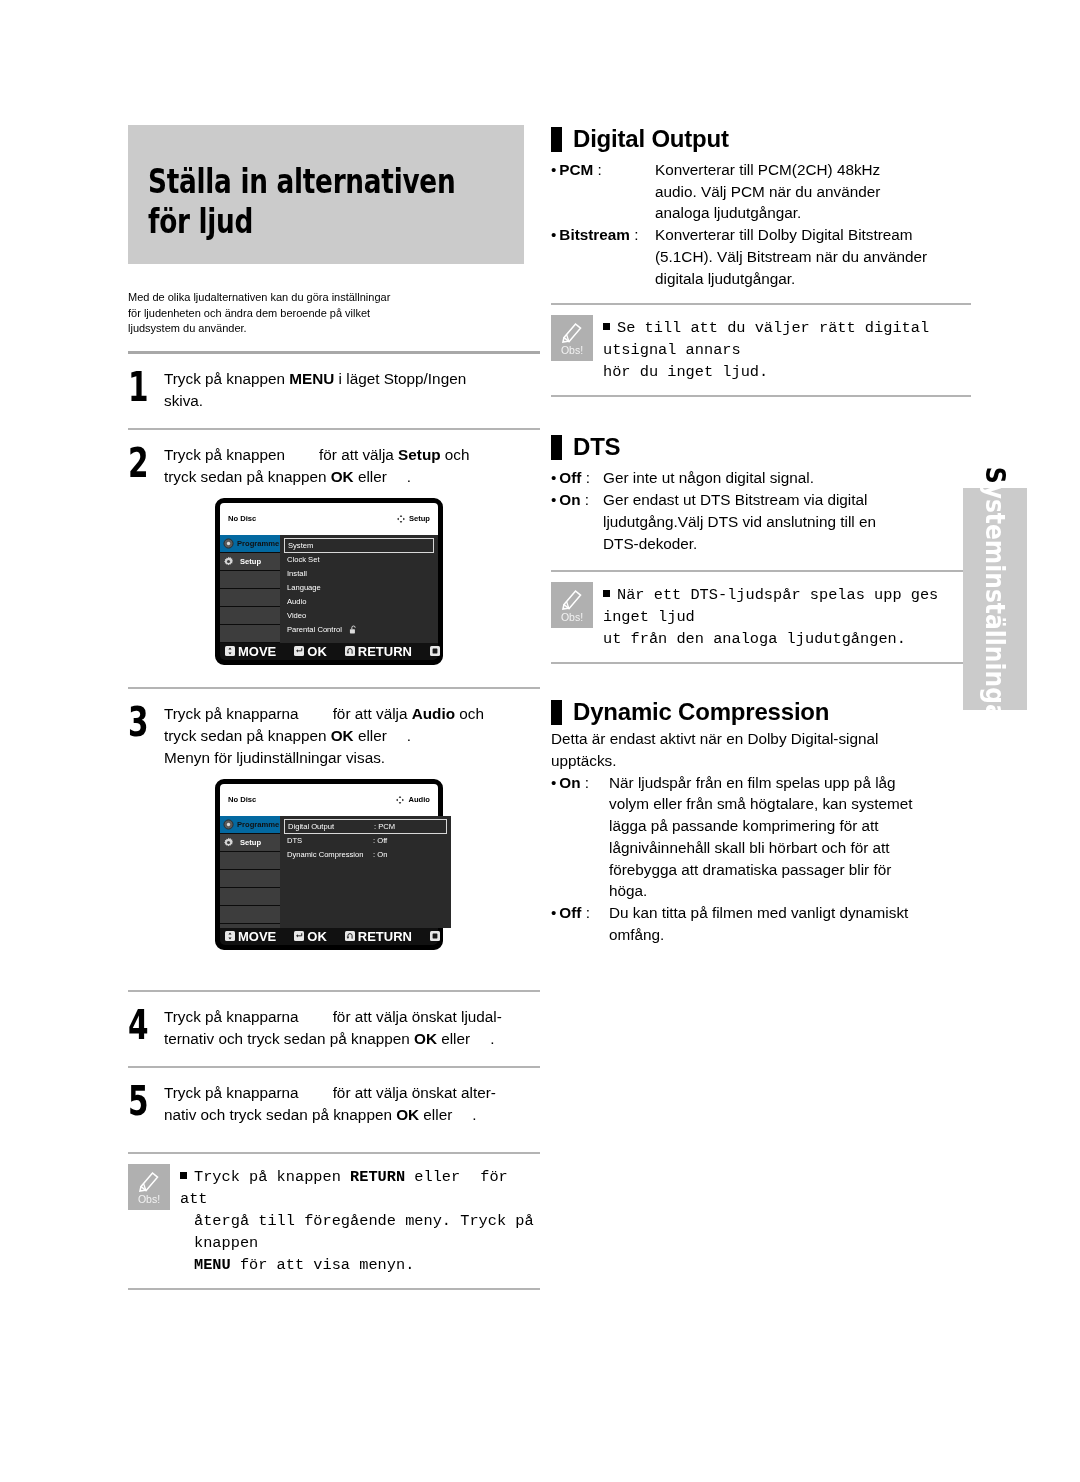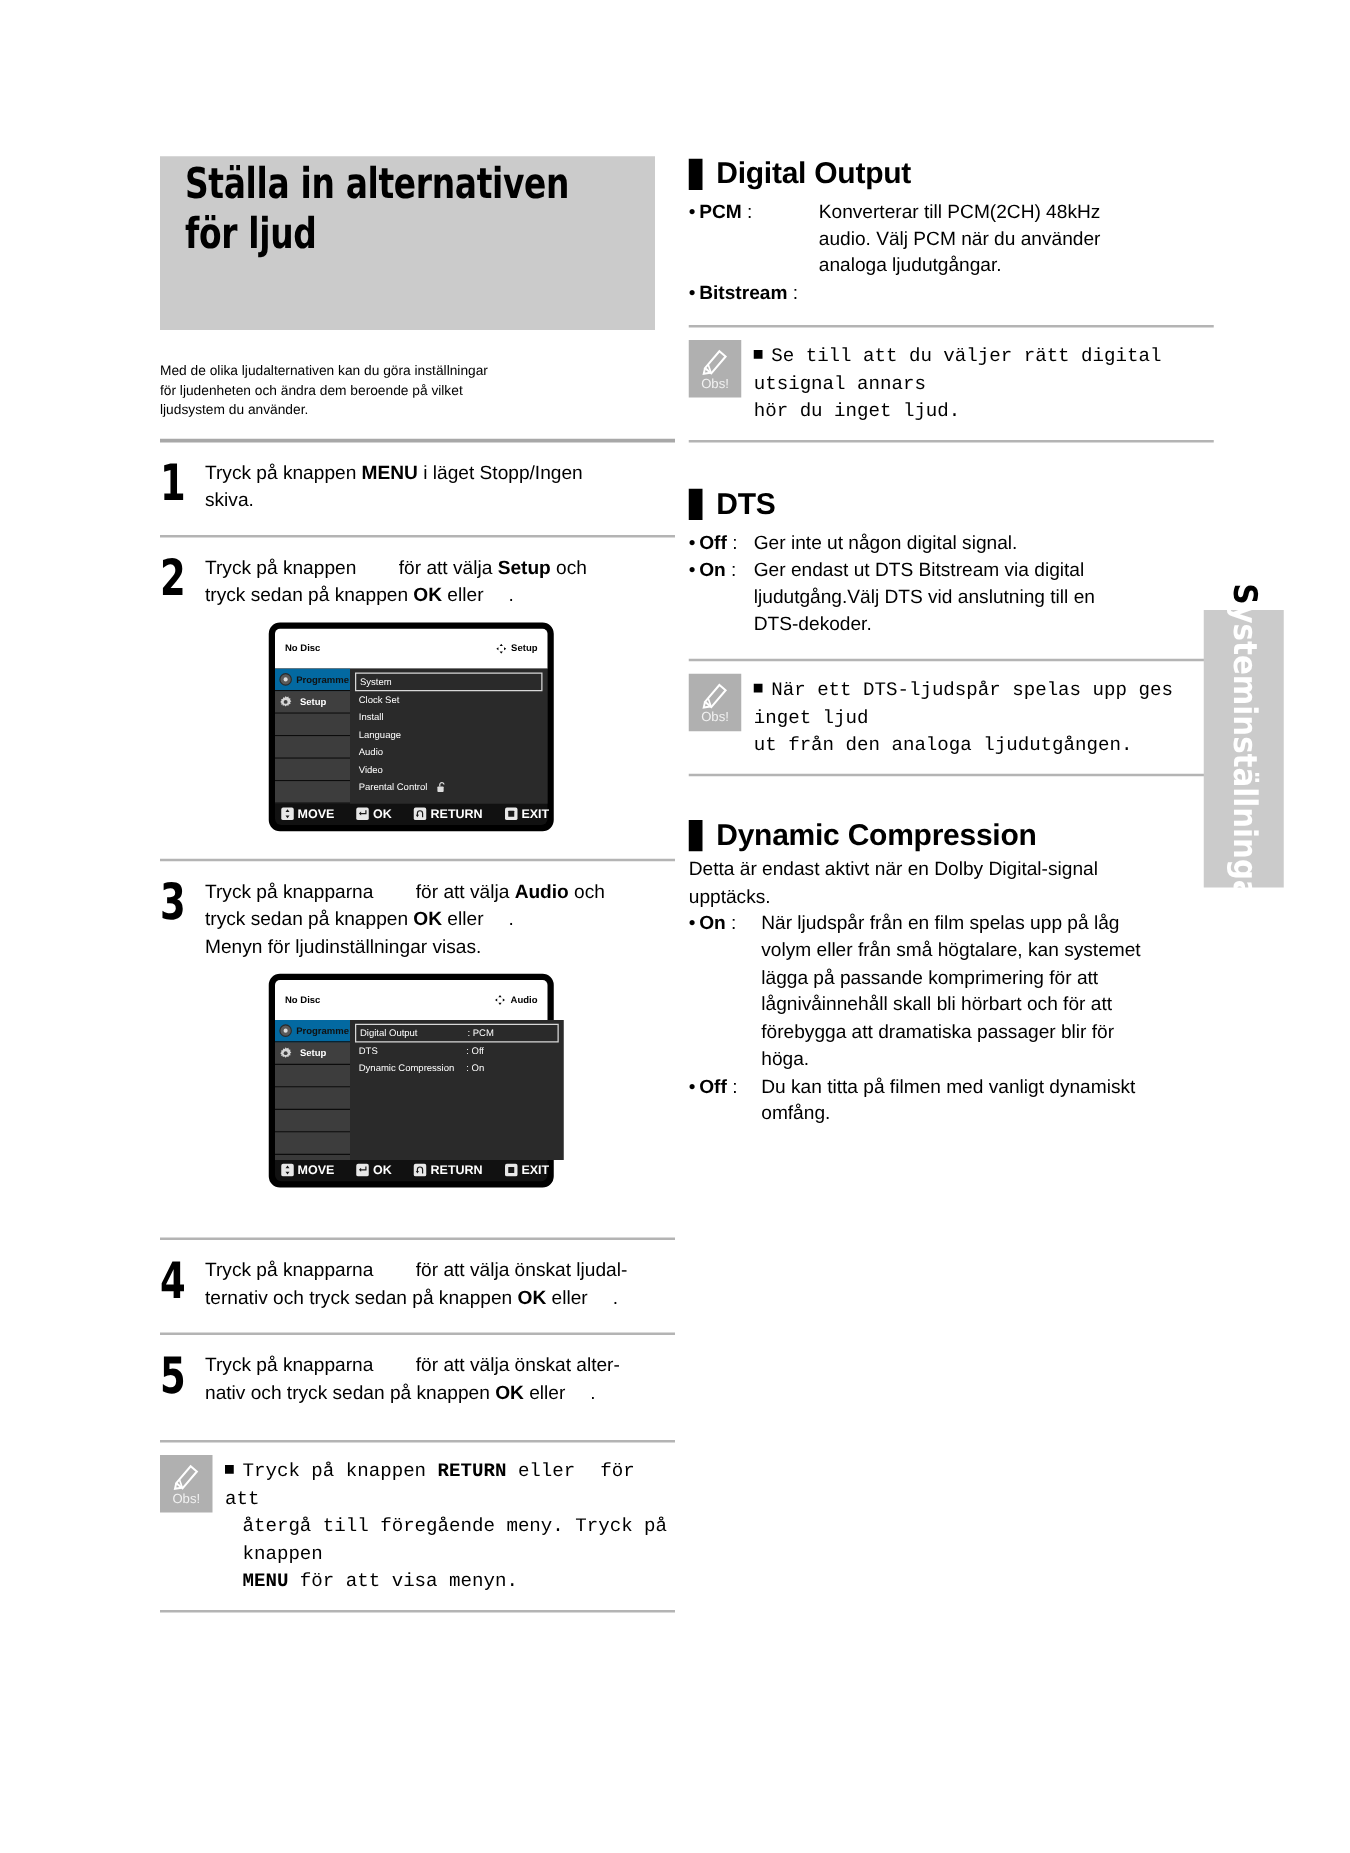--- a/index.html
+++ b/index.html
@@ -33,21 +33,21 @@
     top: 125px;
     width: 420px;
   }
 
   
   .title-banner {
     background: #cbcbcb;
     width: 396px;
     height: 139px;
     box-sizing: border-box;
-    padding: 2px 0 0 20px;
+    padding: 36px 0 0 20px;
   }
   .title-banner h1 {
     margin: 0;
     font-family: "Liberation Sans Narrow", "DejaVu Sans Condensed", "Liberation Sans", sans-serif;
     font-weight: bold;
     font-size: 34px;
     line-height: 1.18;
     letter-spacing: -0.3px;
     transform: scaleX(0.86);
     transform-origin: left top;
@@ -193,21 +193,21 @@
     align-items: center;
     border-radius: 0 0 5px 5px;
     padding: 0 5px;
     box-sizing: border-box;
   }
   .osd-btn {
     display: flex;
     align-items: center;
     gap: 3px;
     font-weight: bold;
-    font-size: 10px;
+    font-size: 13px;
     margin-right: 18px;
     white-space: nowrap;
   }
   .osd-btn .k {
     width: 10px; height: 10px;
     flex: 0 0 10px;
     background: #e8e8e8;
     border-radius: 1.5px;
     display: flex; align-items: center; justify-content: center;
   }
@@ -629,20 +629,23 @@
       </div>
       <div class="sec-body deflist">
         <div class="defrow w1">
           <span class="defterm"><span class="dot">•</span><b>PCM</b><span> :</span></span>
           <span class="defdesc plain-lines">Konverterar till PCM(2CH) 48kHz
 audio. Välj PCM när du använder
 analoga ljudutgångar.</span>
         </div>
         <div class="defrow w1">
           <span class="defterm"><span class="dot">•</span><b>Bitstream</b><span> :</span></span>
+          <span class="defdesc plain-lines">Konverterar till Dolby Digital Bitstream
+(5.1CH). Välj Bitstream när du använder
+digitala ljudutgångar.</span>
         </div>
       </div>
 
       <div class="rule thin" style="margin-top:14px"></div>
       <div class="note">
         <div class="note-badge">
           <span class="pencil">
             <svg viewBox="0 0 26 26" width="26" height="26">
               <path d="M5 19.5 L16.5 6 L21.5 10.2 L10 23.7 Z" fill="none" stroke="#ffffff" stroke-width="1.6"></path>
               <path d="M5 19.5 L4 24 L9.2 23.2" fill="none" stroke="#ffffff" stroke-width="1.6"></path>

